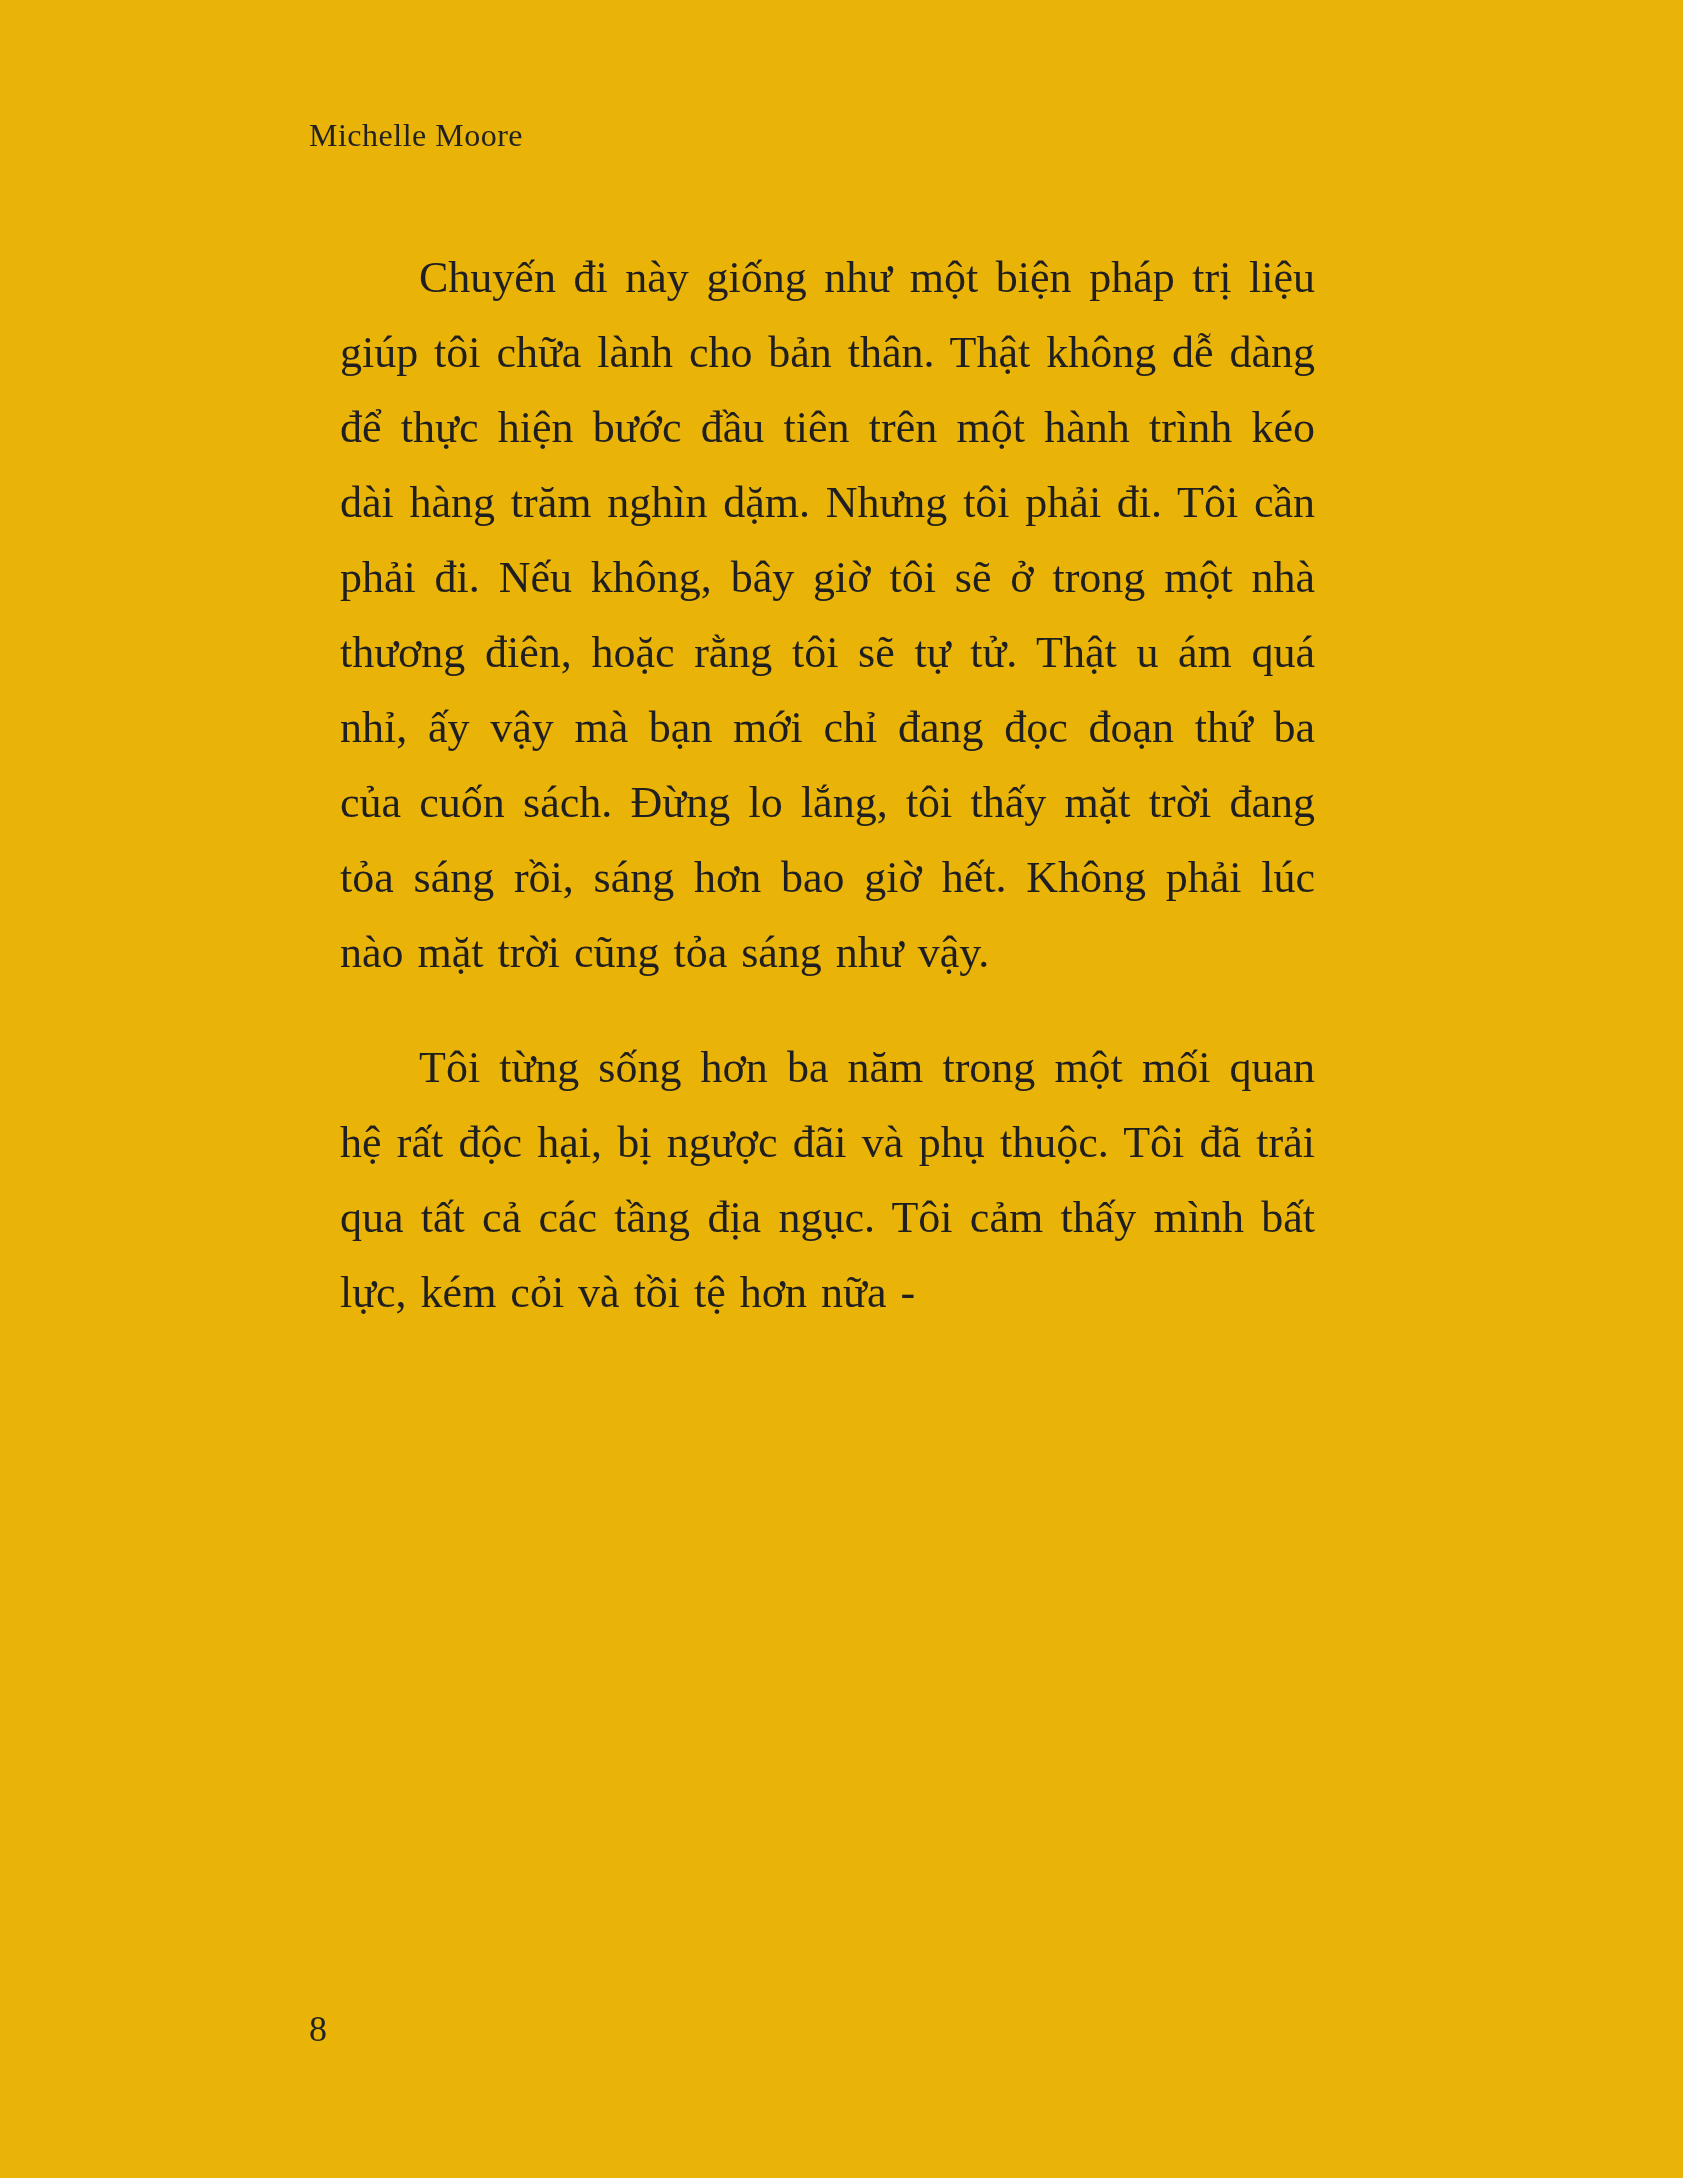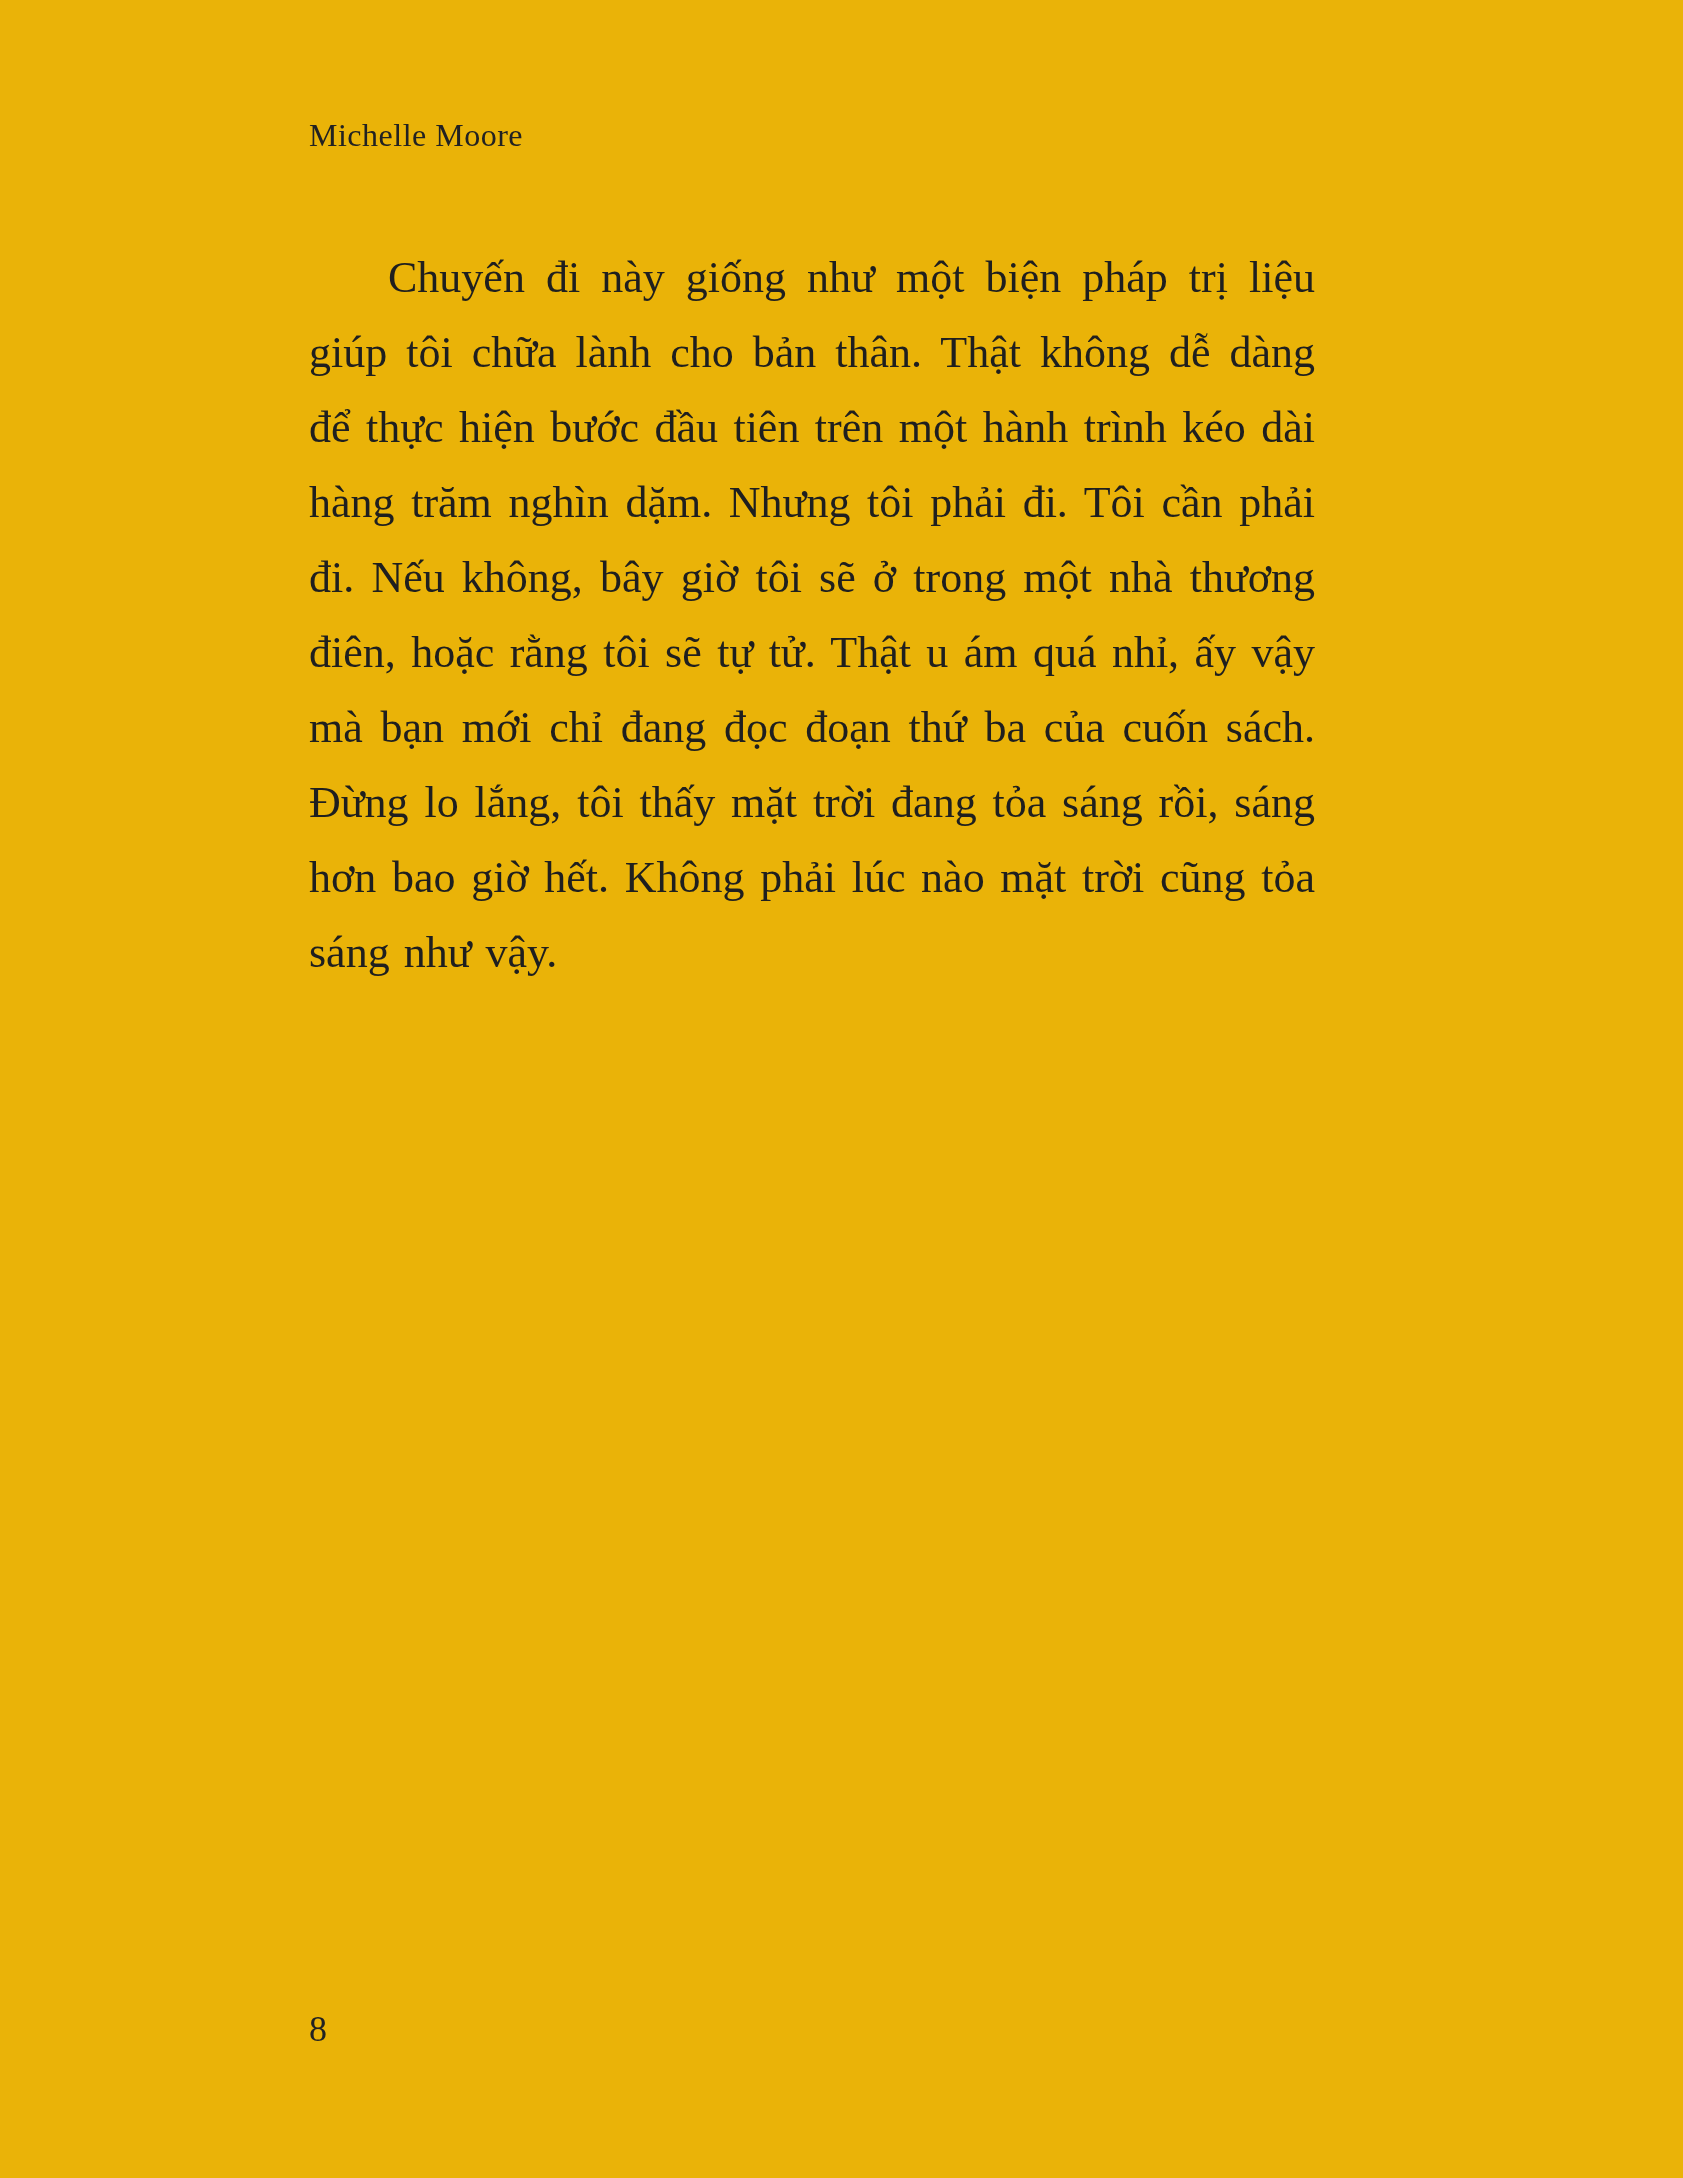--- a/index.html
+++ b/index.html
@@ -33,36 +33,38 @@
     line-height: 75px;
     text-align: justify;
     word-spacing: 3px;
     color: #1f1f1f;
   }
   .text-block p {
     margin: 0 0 40px 0;
   }
   .text-block p.indent {
     text-indent: 79px;
+    margin-left: 31px;
   }
   .page-number {
     position: absolute;
     left: 309px;
     top: 2008px;
     font-size: 36px;
     color: #222222;
   }
 </style>
 </head>
 <body>
 
 <div class="page">
 
   <div class="running-header">Michelle Moore</div>
 
   <div class="text-block">
     <p class="indent">Chuyến đi này giống như một biện pháp trị liệu giúp tôi chữa lành cho bản thân. Thật không dễ dàng để thực hiện bước đầu tiên trên một hành trình kéo dài hàng trăm nghìn dặm. Nhưng tôi phải đi. Tôi cần phải đi. Nếu không, bây giờ tôi sẽ ở trong một nhà thương điên, hoặc rằng tôi sẽ tự tử. Thật u ám quá nhỉ, ấy vậy mà bạn mới chỉ đang đọc đoạn thứ ba của cuốn sách. Đừng lo lắng, tôi thấy mặt trời đang tỏa sáng rồi, sáng hơn bao giờ hết. Không phải lúc nào mặt trời cũng tỏa sáng như vậy.</p>
+    <p class="indent">Tôi từng sống hơn ba năm trong một mối quan hệ rất độc hại, bị ngược đãi và phụ thuộc. Tôi đã trải qua tất cả các tầng địa ngục. Tôi cảm thấy mình bất lực, kém cỏi và tồi tệ hơn nữa -</p>
   </div>
 
   <div class="page-number">8</div>
 
 </div>
 
 
 </body></html>

